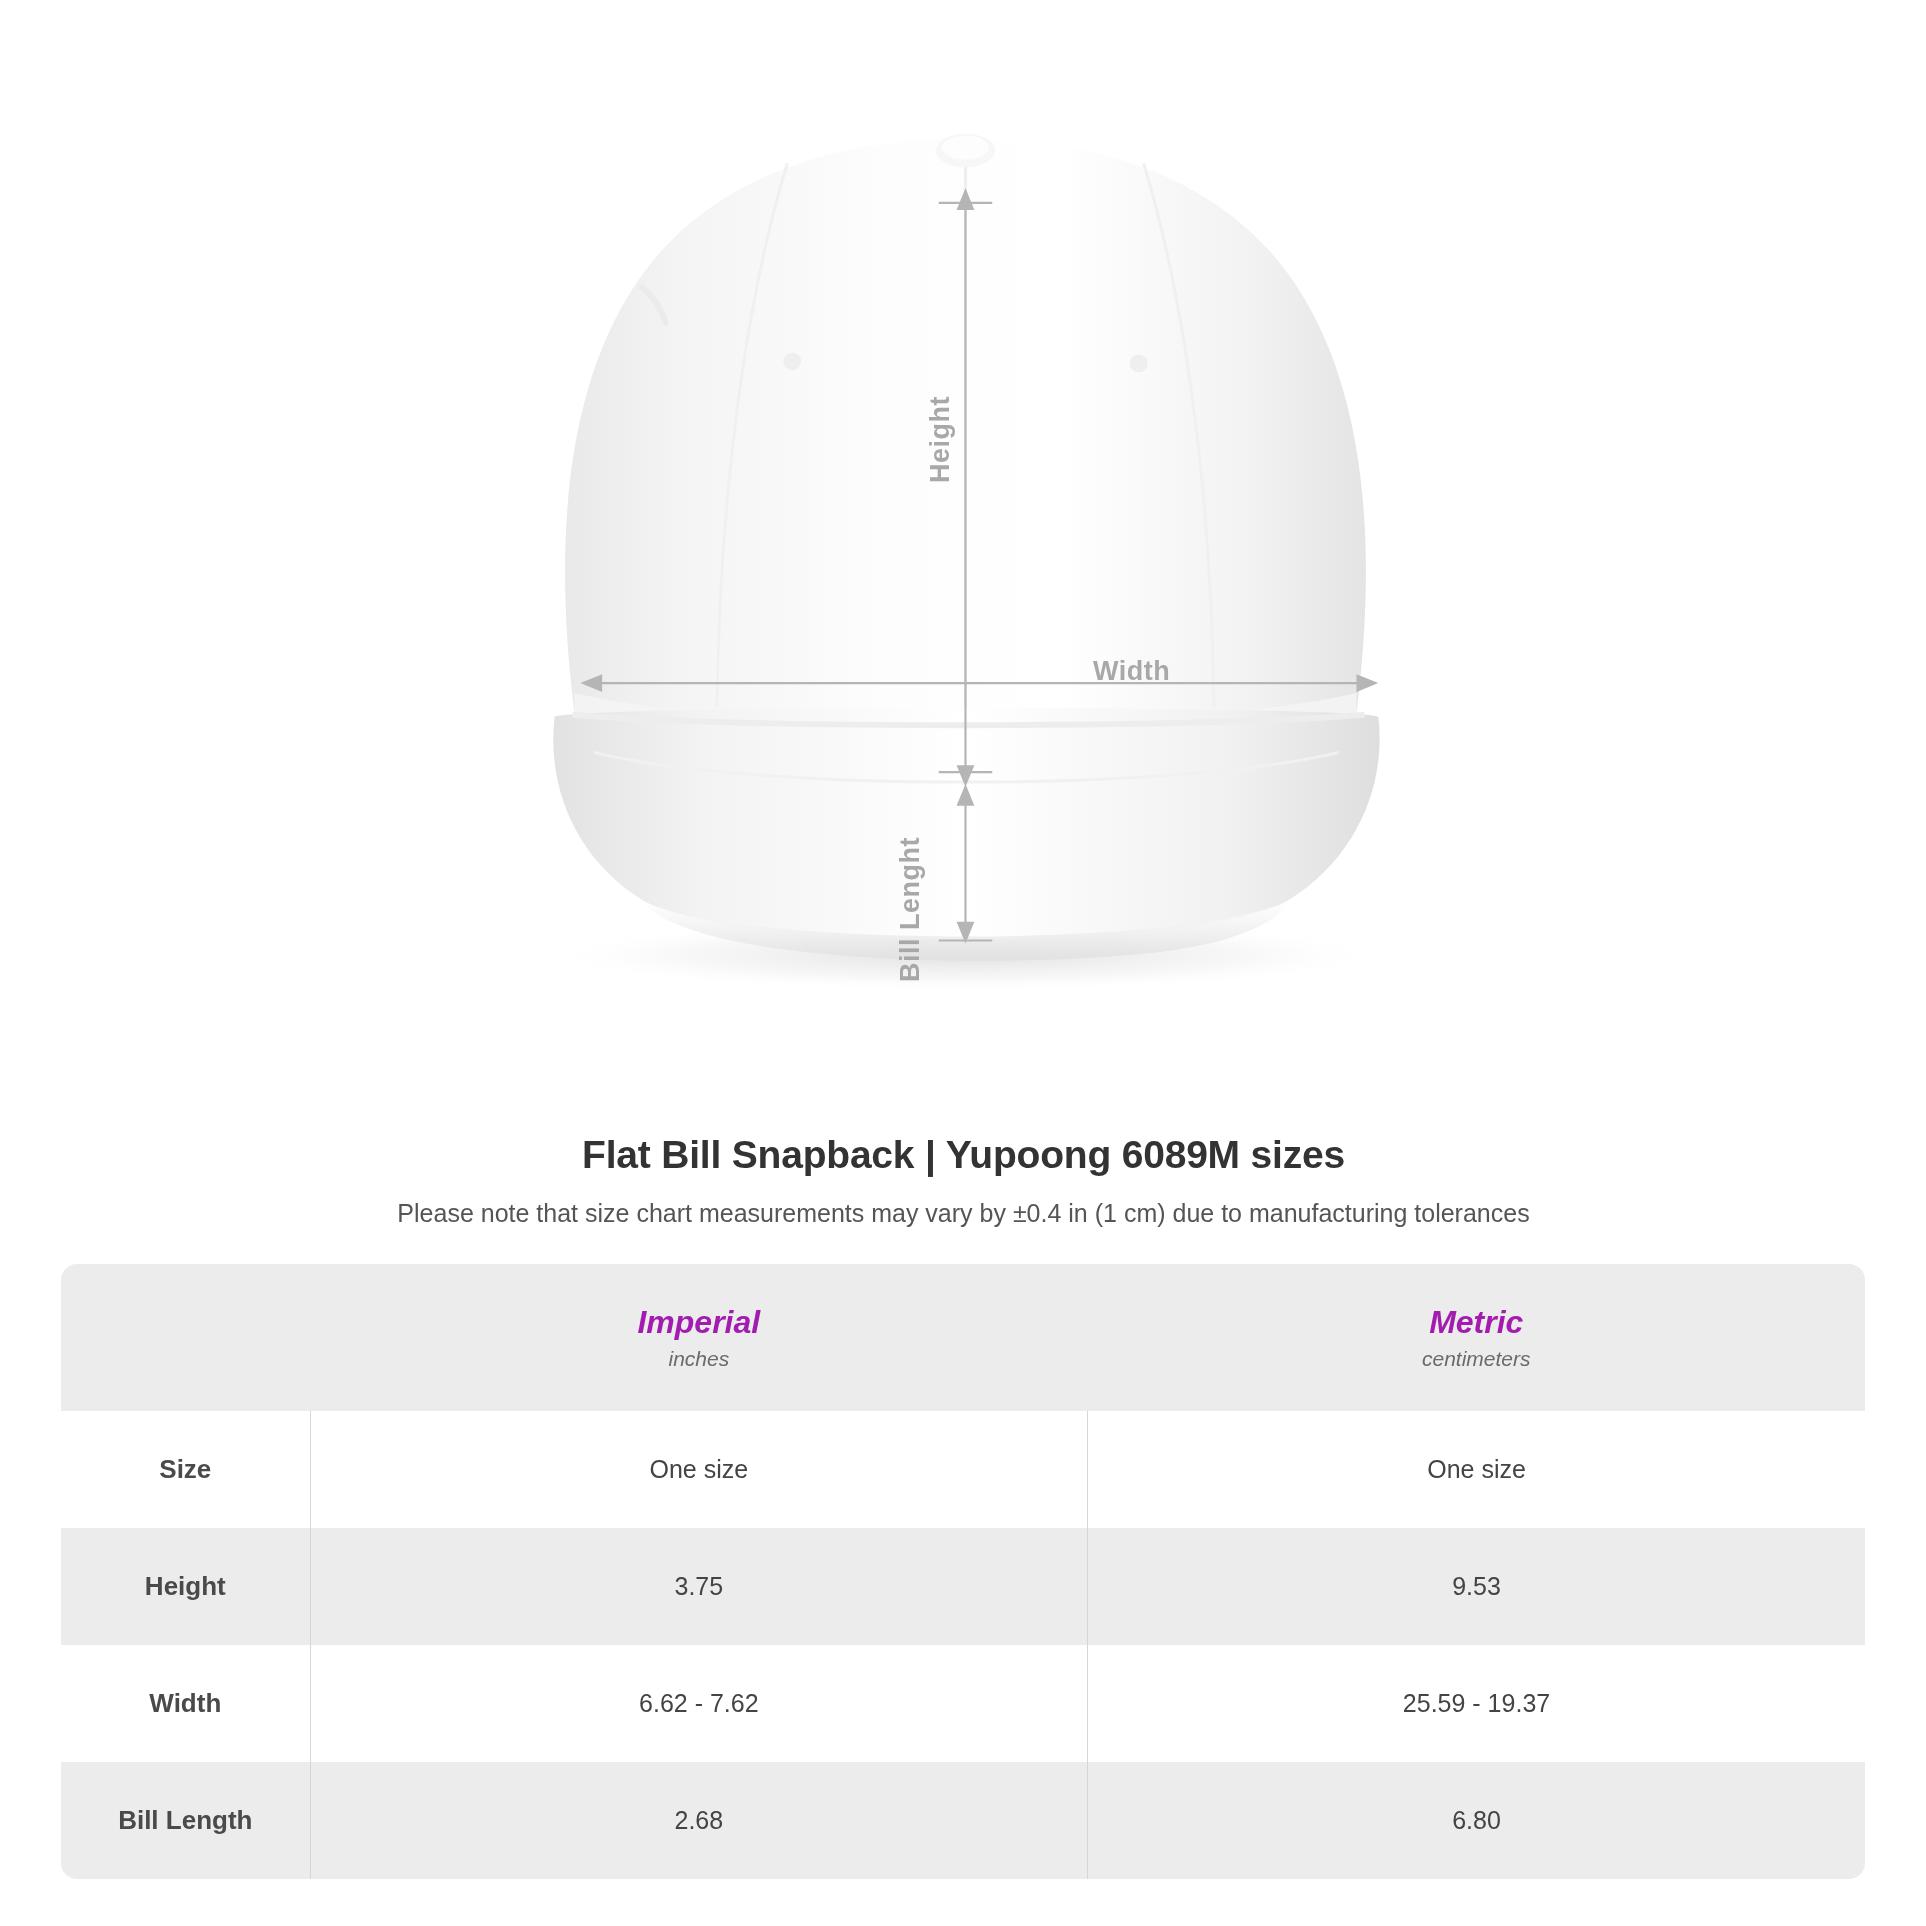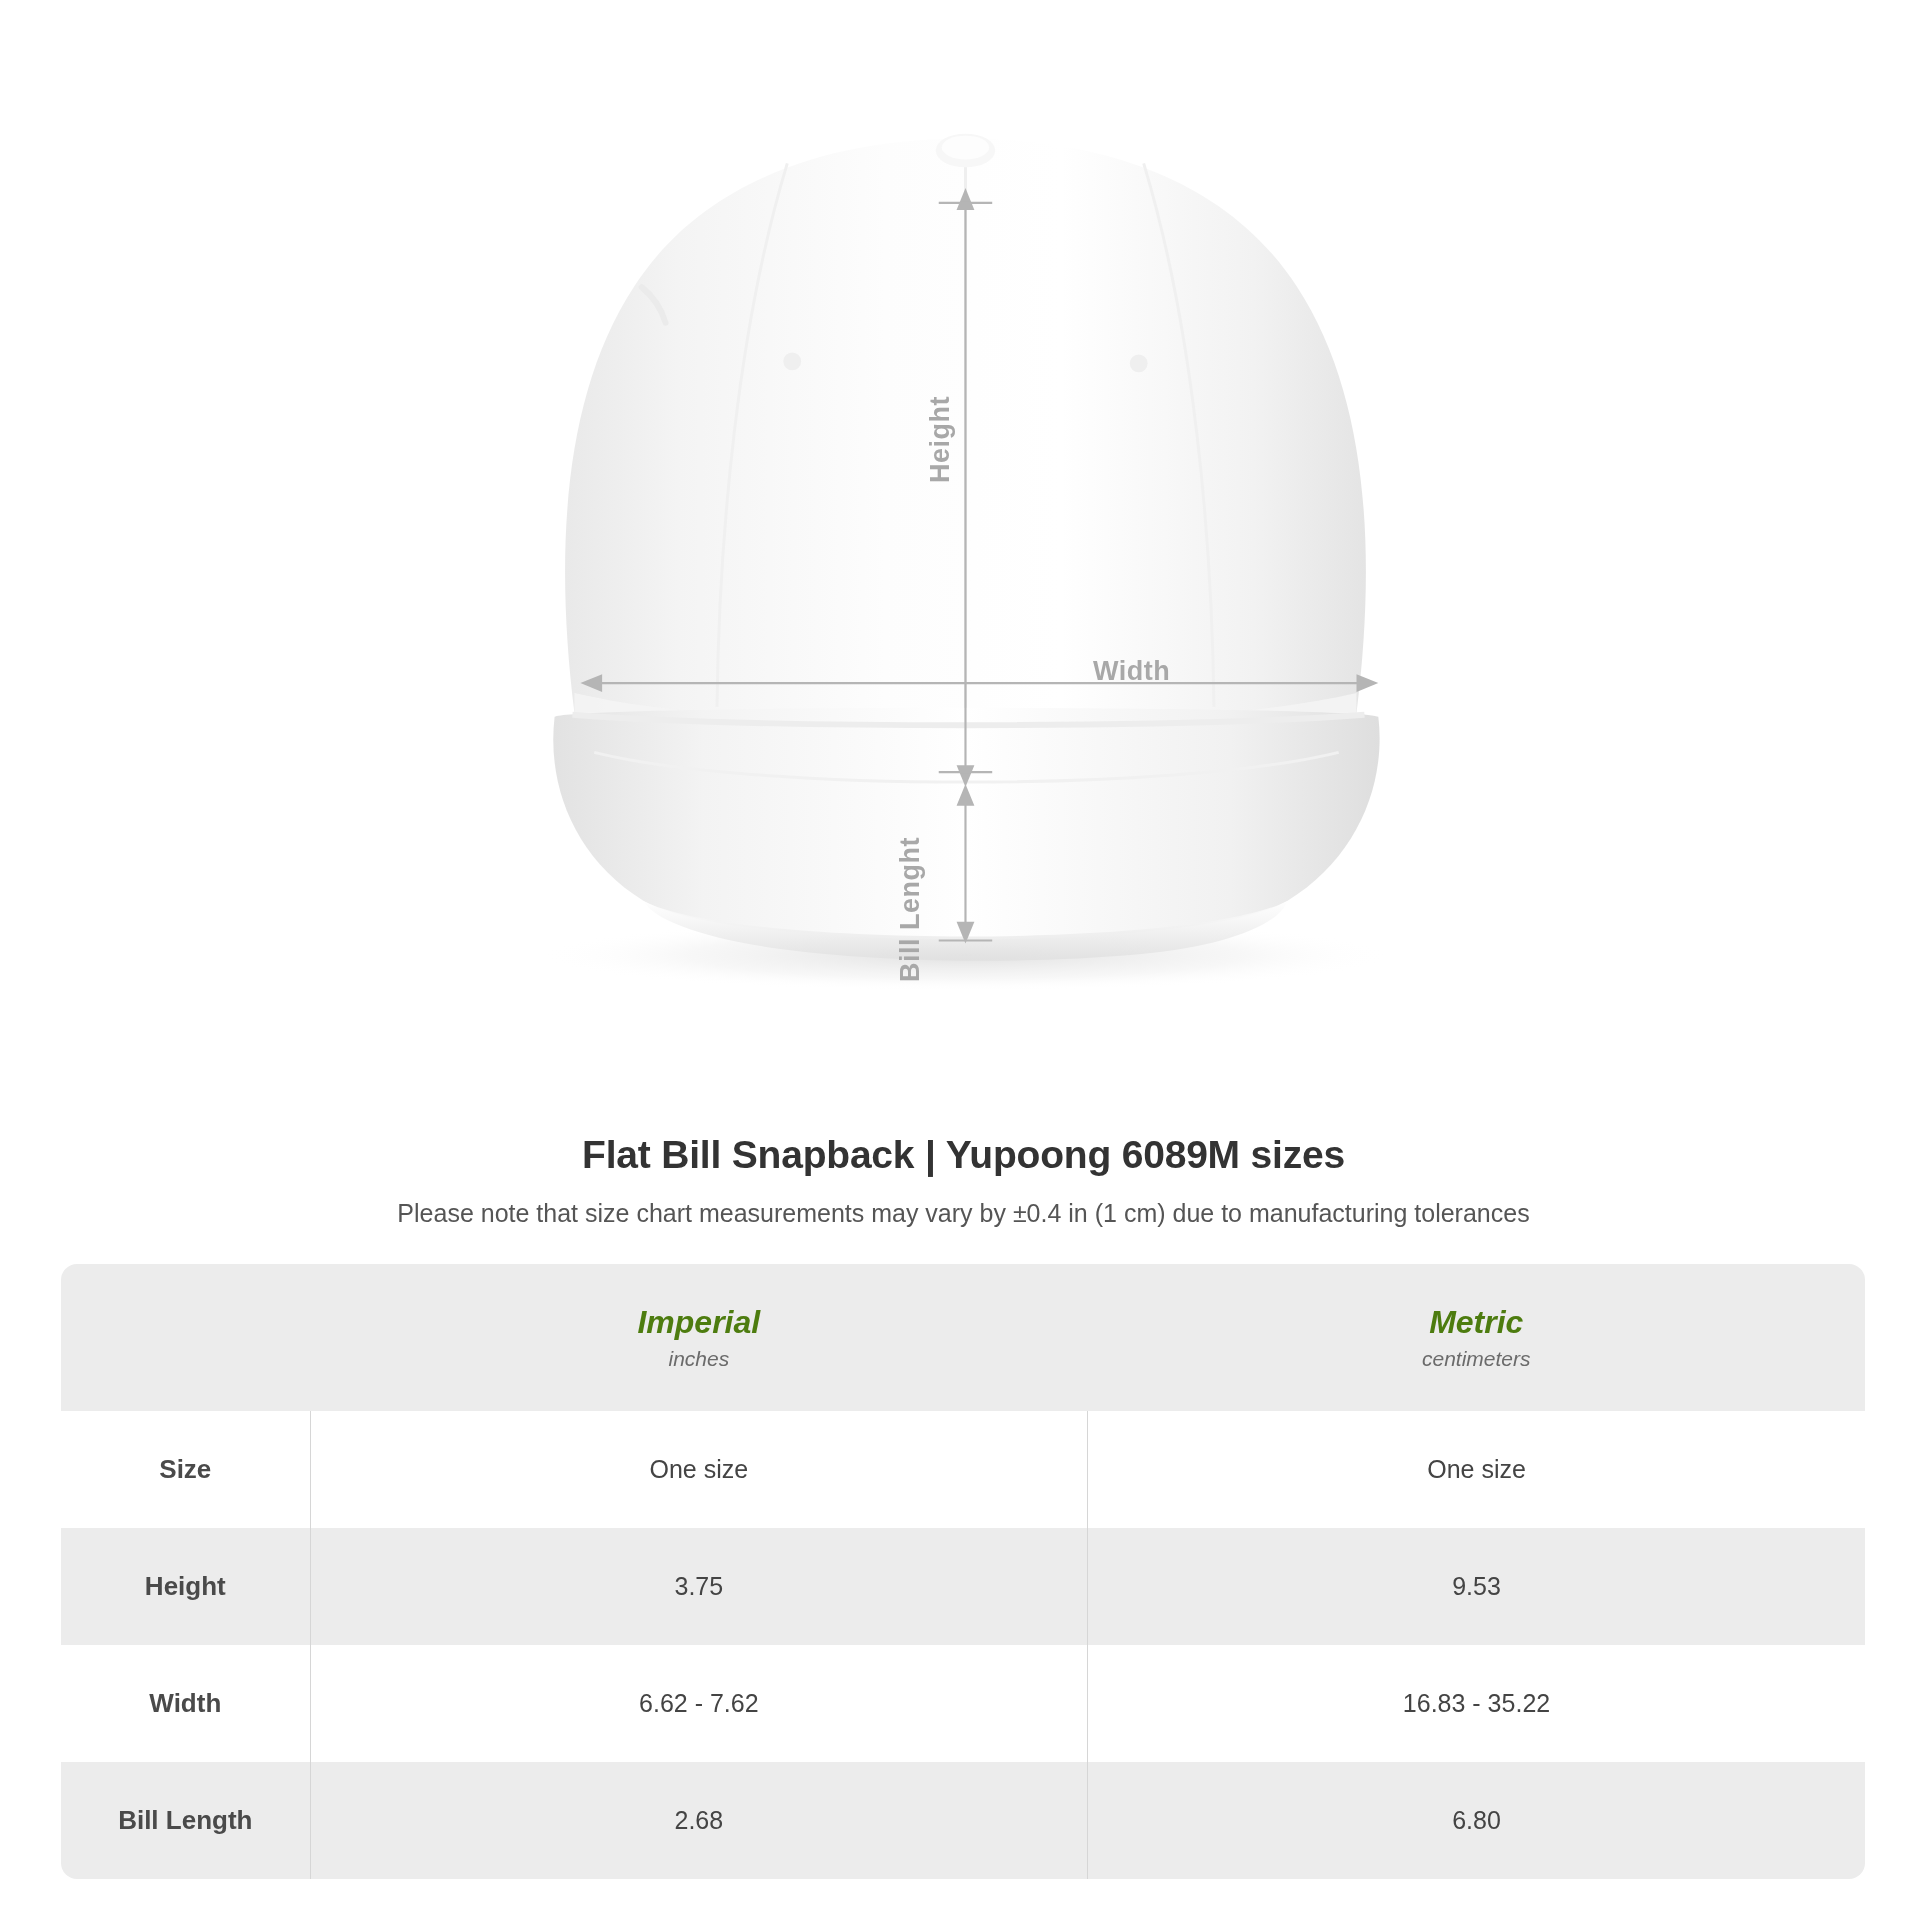--- a/index.html
+++ b/index.html
@@ -93,21 +93,21 @@
   thead tr.unit-head td {
     background: #ececec;
     height: 147px;
     vertical-align: middle;
     text-align: center;
   }
   .unit-name {
     font-size: 32px;
     font-style: italic;
     font-weight: bold;
-    color: #4d7c0f;
+    color: #a21caf;
     display: block;
     line-height: 1.15;
   }
   .unit-sub {
     font-size: 21px;
     font-style: italic;
     color: #6b6b6b;
     display: block;
     margin-top: 6px;
   }
@@ -270,21 +270,21 @@
           <td class="val-met">One size</td>
         </tr>
         <tr class="even">
           <td class="rowlabel">Height</td>
           <td class="val-imp">3.75</td>
           <td class="val-met">9.53</td>
         </tr>
         <tr class="odd">
           <td class="rowlabel">Width</td>
           <td class="val-imp">6.62 - 7.62</td>
-          <td class="val-met">16.83 - 35.22</td>
+          <td class="val-met">25.59 - 19.37</td>
         </tr>
         <tr class="even">
           <td class="rowlabel">Bill Length</td>
           <td class="val-imp">2.68</td>
           <td class="val-met">6.80</td>
         </tr>
       </tbody>
     </table>
   </div>
 

